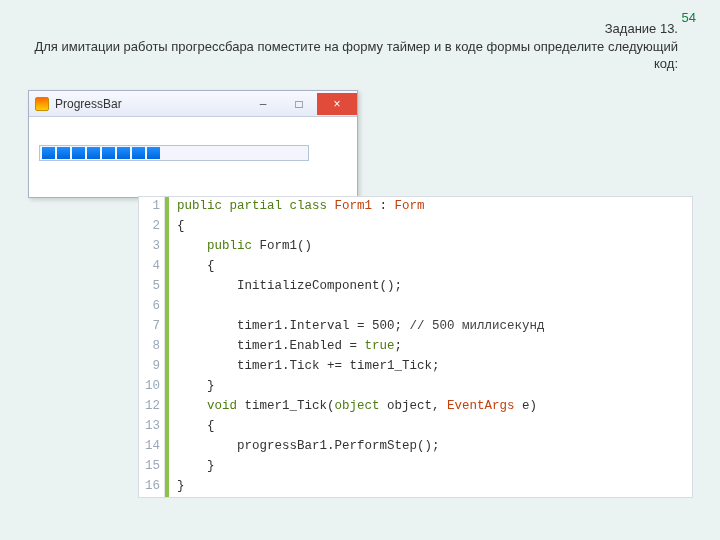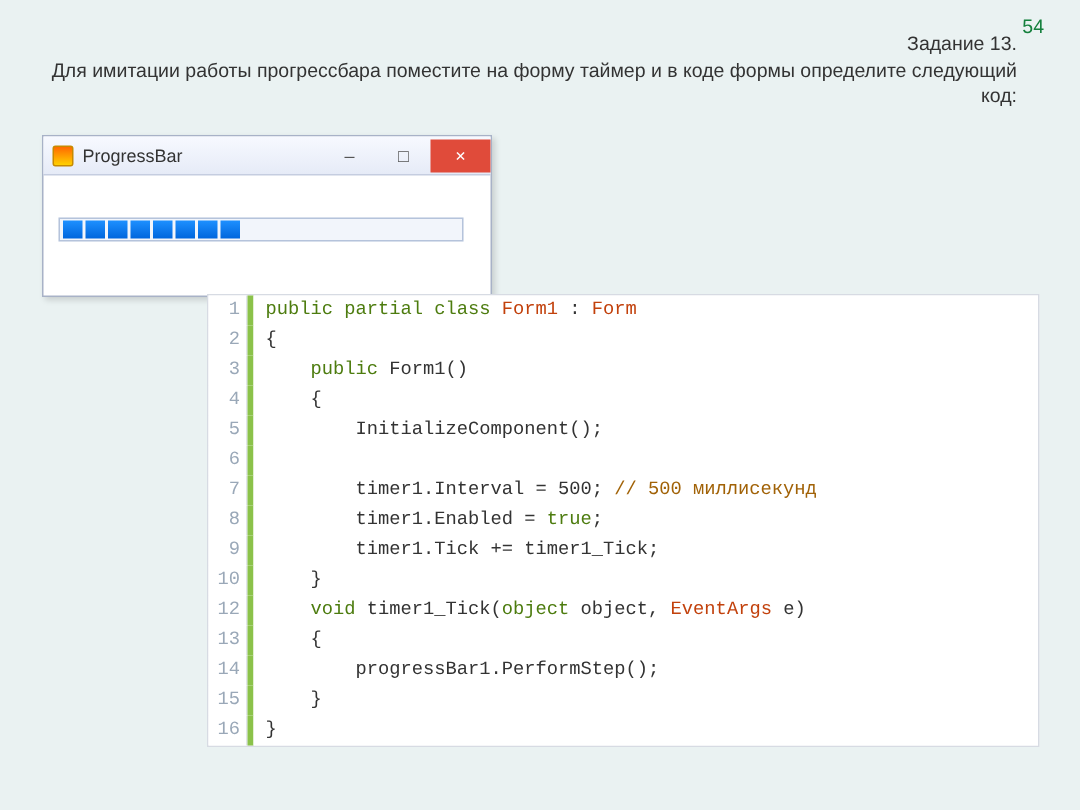--- a/index.html
+++ b/index.html
@@ -21,21 +21,21 @@
   font-size: 13px;
   color: #15803d;
 }
 .task-text { line-height: 1.35; margin-bottom: 8px; max-width: 650px; text-align: right; }
 .task-text .line1 { font-family: Tahoma, sans-serif; }
 
 
 .win {
   position: absolute;
   left: 28px; top: 90px;
-  width: 300px;
+  width: 330px;
   background: #fff;
   border: 1px solid #a8b2c7;
   box-shadow: 2px 2px 4px rgba(0,0,0,.15);
 }
 .win .titlebar {
   height: 26px;
   background: linear-gradient(#f7f9ff, #e6ebf7);
   border-bottom: 1px solid #c5cde0;
   display: flex;
   align-items: center;
@@ -103,21 +103,21 @@
 .code-cell {
   flex: 1;
   padding: 2px 0 2px 8px;
   white-space: pre;
   color: #333;
   background: #fff;
 }
 
 .k  { color: #4d7c0f; }   
 .t  { color: #c2410c; }   
-.c  { color: #a16207; }   
+.c  { color: #404040; }   
 .n  { color: #333; }
 </style>
 </head>
 <body>
 
 <div class="page-num">54</div>
 
 <div class="task-text">
   <span class="line1">Задание 13.</span><br>
   <span>Для имитации работы прогрессбара поместите на форму таймер и в коде формы определите следующий код:</span>

